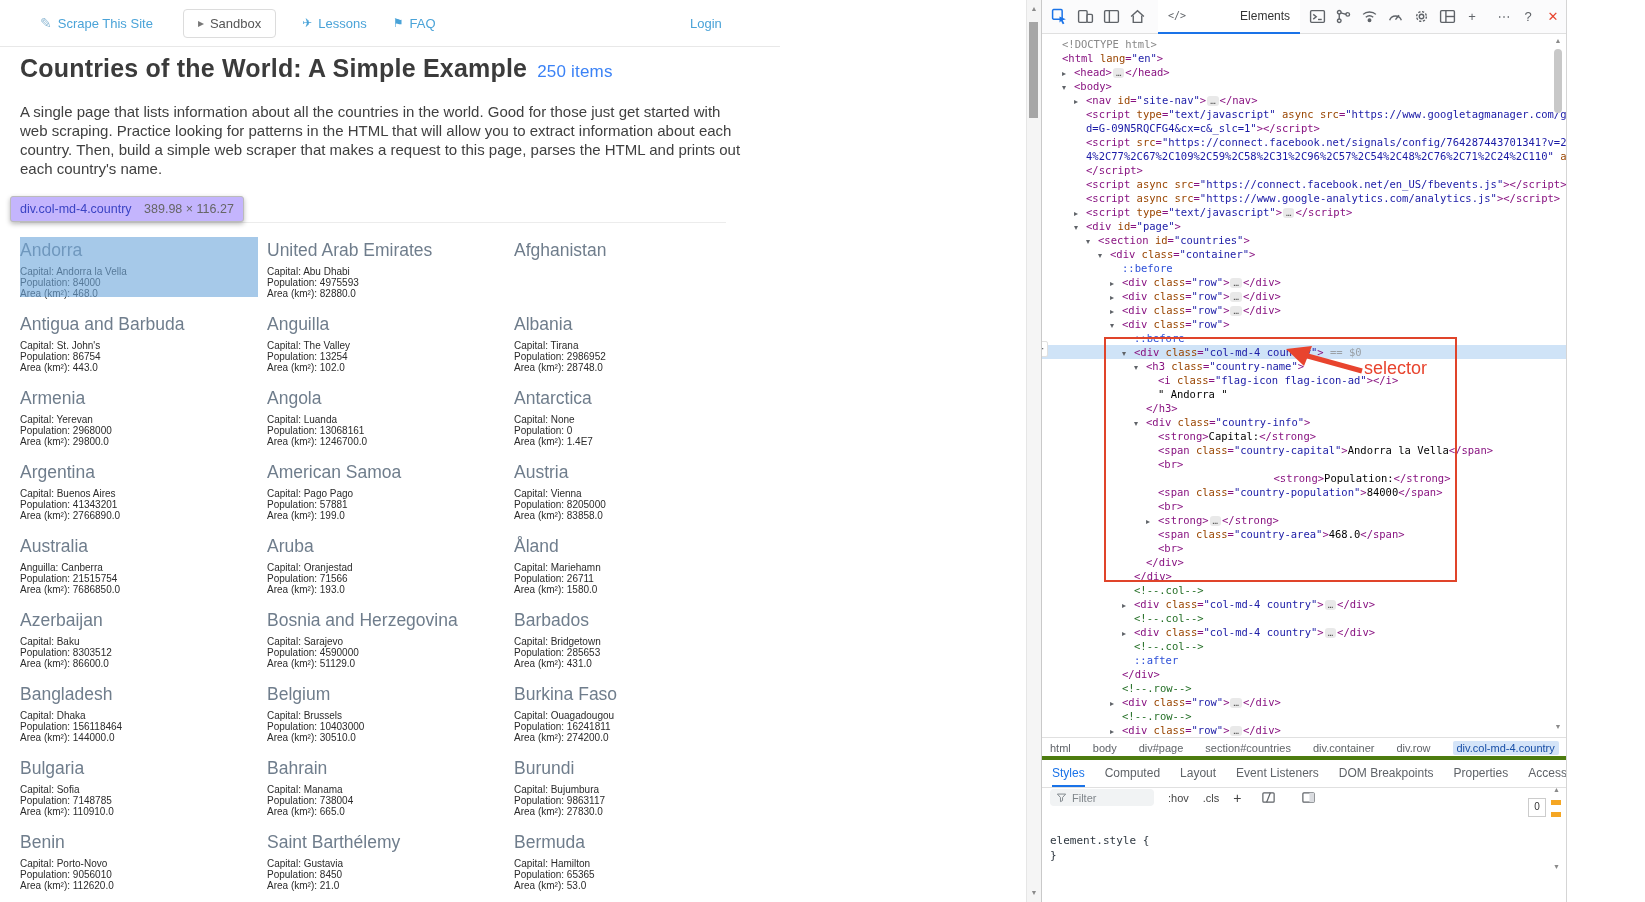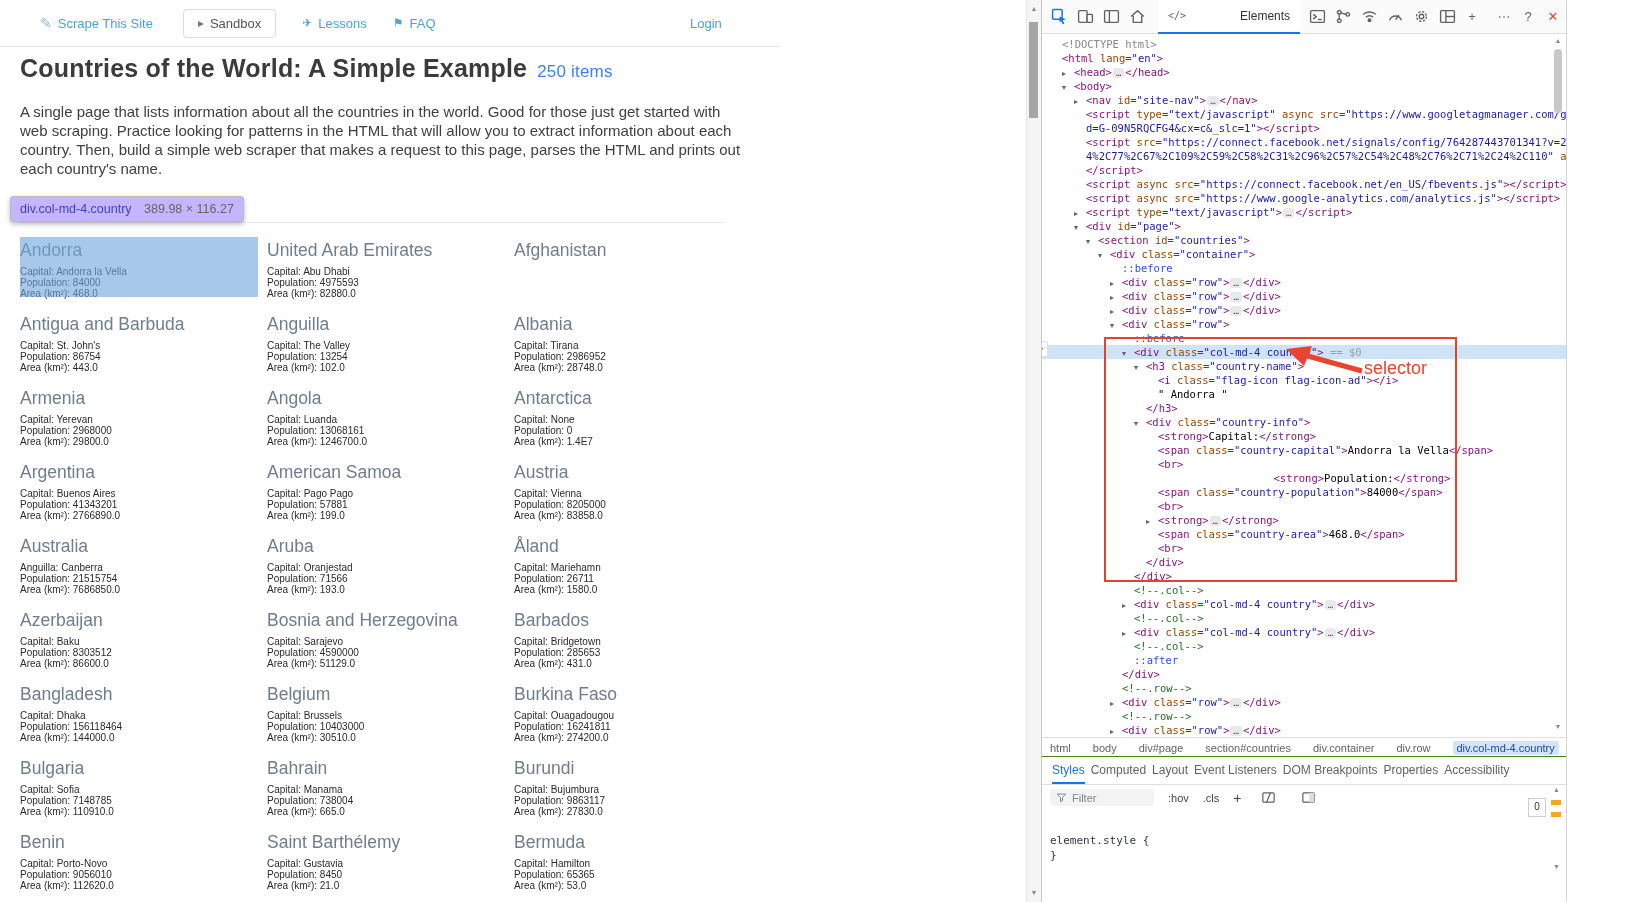--- a/index.html
+++ b/index.html
@@ -84,22 +84,22 @@
   .dom-scrollbar .sb-up{top:0;} .dom-scrollbar .sb-down{bottom:0;}
   .dom-scrollbar .sb-thumb{position:absolute;left:2px;top:14px;width:8px;height:64px;background:#c8c8c8;border-radius:4px;}
 
   
   .dt-crumbs{position:absolute;left:0;top:737px;right:0;height:19px;border-top:1px solid #e0e0e0;
              display:flex;align-items:center;gap:22px;padding-left:8px;overflow:hidden;background:#fff;}
   .crumb{font-size:11px;color:#5f6368;white-space:nowrap;cursor:pointer;}
   .crumb.current{background:#d4e4f8;color:#174ea6;padding:1px 4px;border-radius:2px;}
 
   
-  .dt-tabs{position:absolute;left:0;top:756px;right:0;height:27px;border-top:1px solid #4d7c0f;border-bottom:1px solid #e0e0e0;
-           display:flex;align-items:center;gap:6px;padding-left:10px;background:#fff;overflow:hidden;}
+  .dt-tabs{position:absolute;left:0;top:756px;right:0;height:27px;border-top:4px solid #4d7c0f;border-bottom:1px solid #e0e0e0;
+           display:flex;align-items:center;gap:20px;padding-left:10px;background:#fff;overflow:hidden;}
   .ptab{font-size:12px;color:#5f6368;height:27px;line-height:26px;cursor:pointer;white-space:nowrap;}
   .ptab.active{color:#1a73e8;border-bottom:2px solid #1a73e8;box-sizing:border-box;}
 
   
   .dt-styles-toolbar{position:absolute;left:0;top:784px;right:0;height:27px;display:flex;align-items:center;gap:14px;padding-left:8px;}
   .filter-box{width:92px;height:17px;background:#f1f3f4;border-radius:4px;display:flex;align-items:center;gap:5px;
               padding:0 6px;color:#80868b;font-size:11px;cursor:text;}
   .tool-label{font-size:11px;color:#444;cursor:pointer;}
   .plus-label{font-size:14px;color:#444;cursor:pointer;}
 

